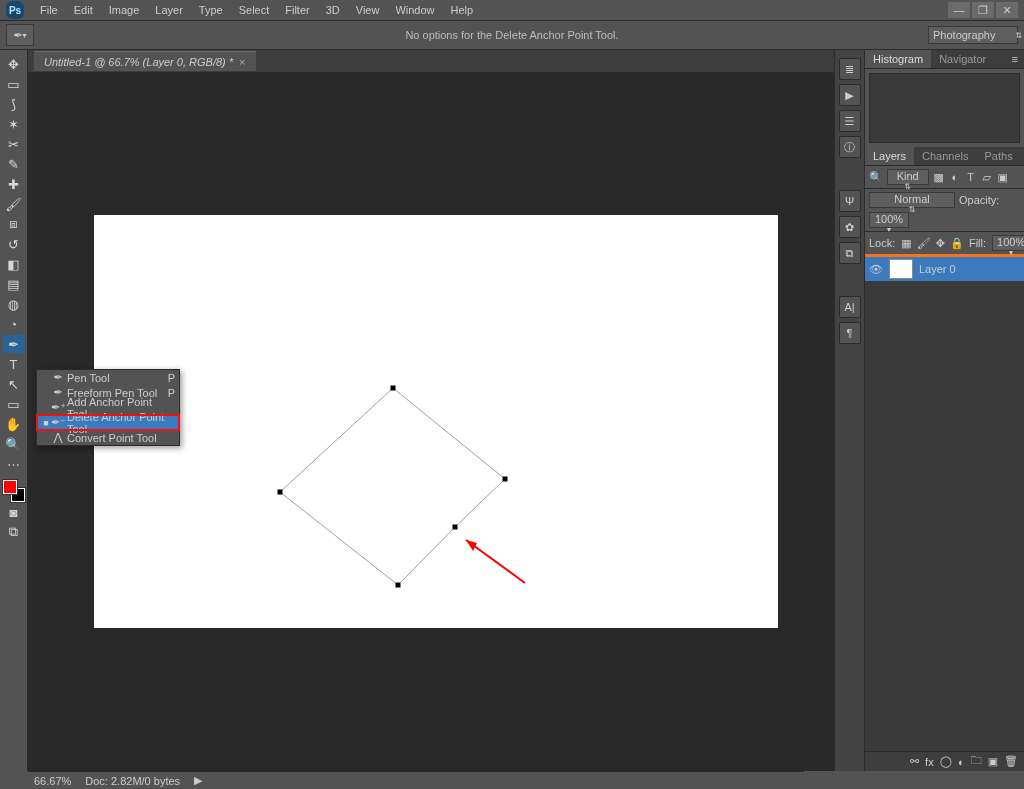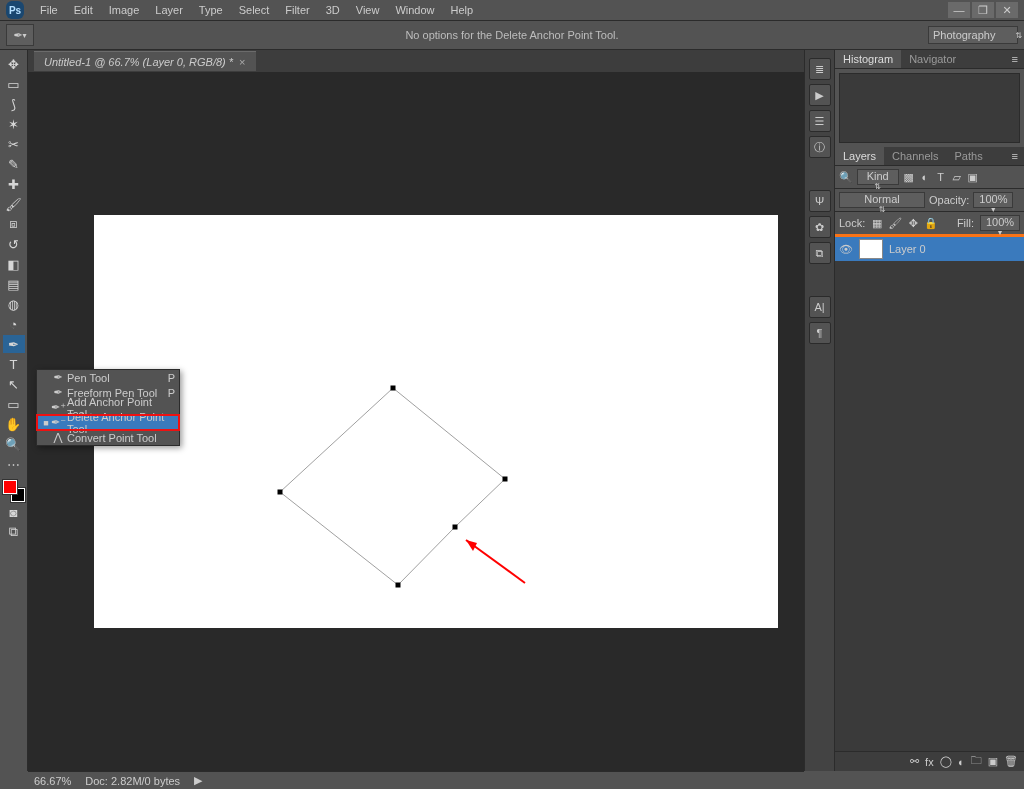--- a/index.html
+++ b/index.html
@@ -31,21 +31,21 @@
 .cm-item { height: 15px; display: flex; align-items: center; padding: 0 4px; position: relative; }
 .cm-item.hl { background: #3a7abd; outline: 2px solid #e11; outline-offset: -1px; }
 .cm-bullet { width: 10px; text-align: center; font-size: 9px; }
 .cm-icon { width: 14px; text-align: center; font-size: 11px; }
 .cm-label { flex: 1; padding-left: 2px; }
 .cm-short { width: 10px; text-align: right; }
 
 .right-strip { width: 30px; background: #434343; border-left: 1px solid #2b2b2b; display: flex; flex-direction: column; align-items: center; padding-top: 6px; }
 .rs-ic { width: 22px; height: 22px; margin: 2px 0; display: flex; align-items: center; justify-content: center; background: #535353; border: 1px solid #2b2b2b; border-radius: 2px; }
 .rs-gap { height: 28px; }
-.panels { width: 190px; background: #535353; border-left: 1px solid #2b2b2b; display: flex; flex-direction: column; }
+.panels { width: 160px; background: #535353; border-left: 1px solid #2b2b2b; display: flex; flex-direction: column; }
 .panel-tabs { display: flex; background: #3d3d3d; border-bottom: 1px solid #2b2b2b; }
 .ptab { padding: 3px 8px; color: #9a9a9a; background: #3d3d3d; }
 .ptab.act { background: #535353; color: #ddd; }
 .pmenu { margin-left: auto; padding: 3px 6px; }
 .histo { height: 70px; background: #3a3a3a; border: 1px solid #2b2b2b; margin: 4px; }
 .layer-controls { padding: 3px 4px; display: flex; align-items: center; gap: 4px; border-bottom: 1px solid #2b2b2b; flex-wrap: wrap; }
 .dd { background: #5e5e5e; border: 1px solid #3a3a3a; height: 16px; padding: 0 4px; display: flex; align-items: center; justify-content: space-between; flex-direction: column; }
 .lock-row { padding: 3px 4px; display: flex; align-items: center; gap: 6px; border-bottom: 3px solid #f97316; font-size: 10px; }
 .lic { width: 12px; height: 12px; display: flex; align-items: center; justify-content: center; }
 .layer-row { display: flex; align-items: center; background: #3a7abd; height: 24px; padding: 0 4px; gap: 6px; }

